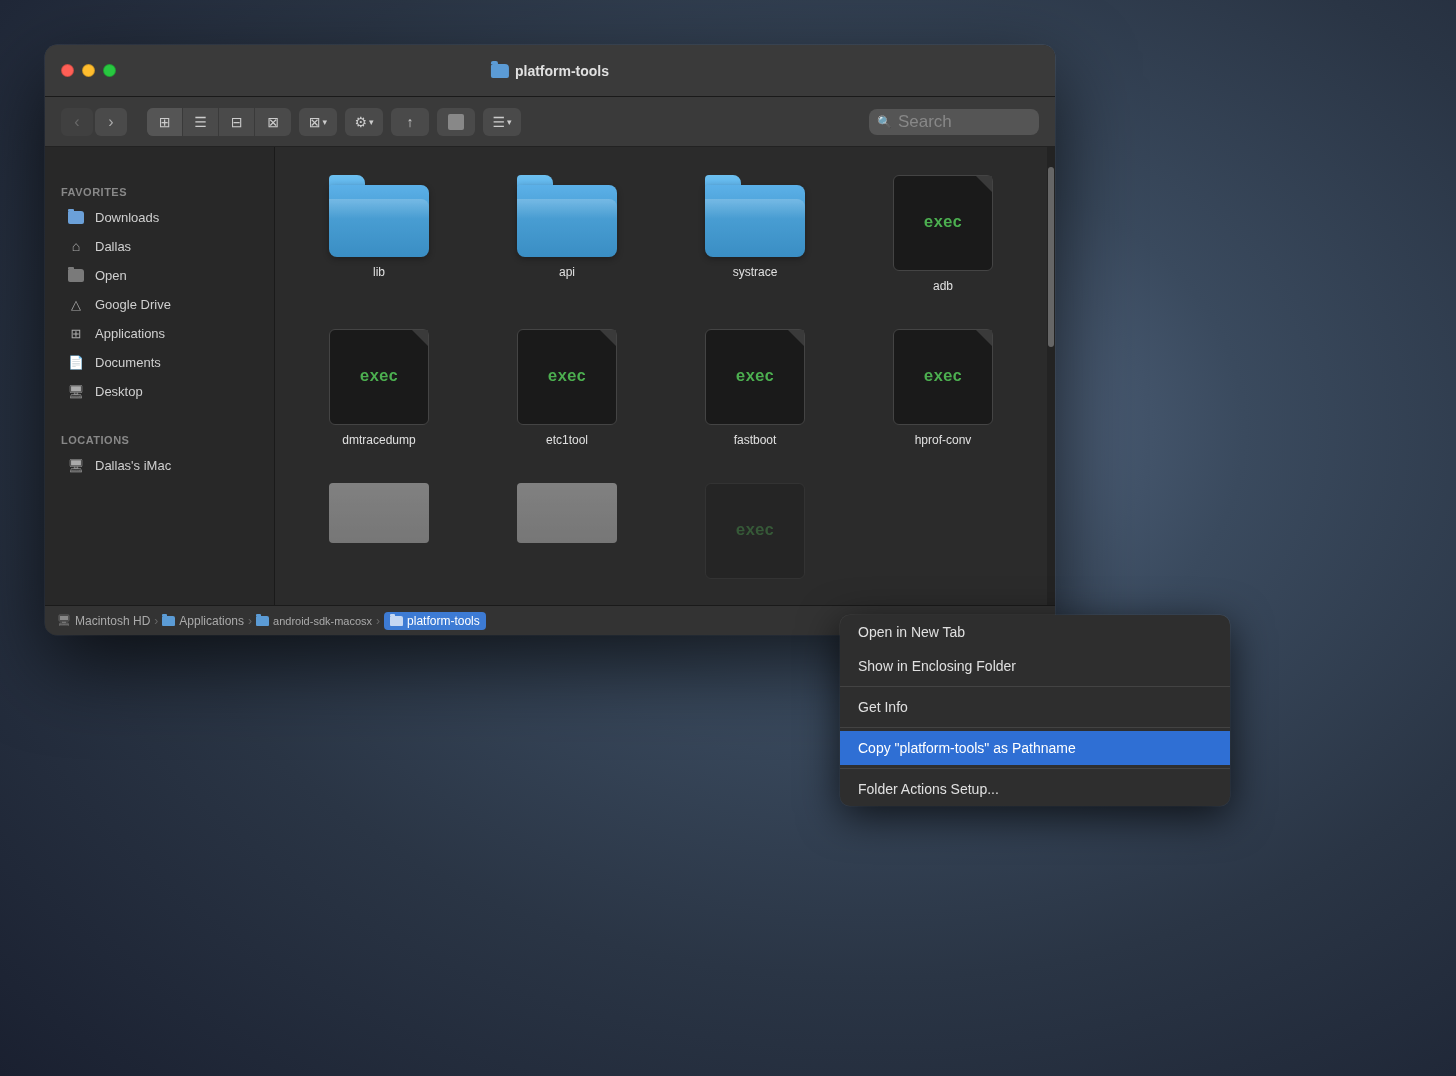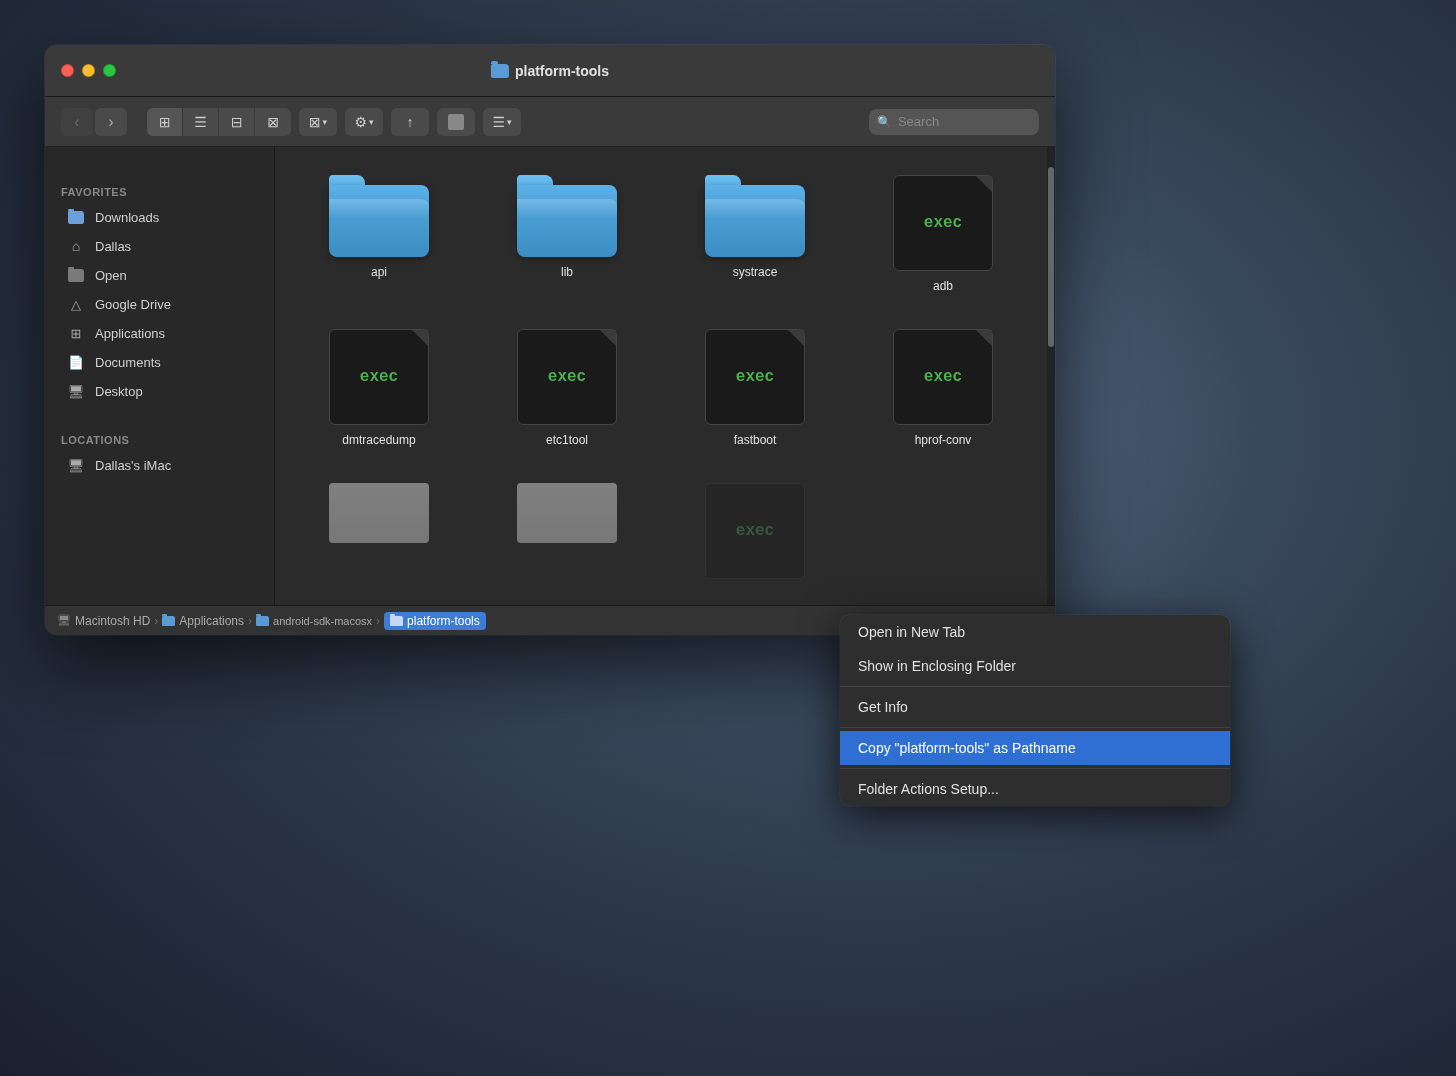--- a/index.html
+++ b/index.html
@@ -469,21 +469,21 @@
       <span style="width:16px;height:16px;background:#888;border-radius:2px;display:inline-block"></span>
     </div>
 
     <div class="toolbar-action-btn">
       <span>☰</span>
       <span style="font-size:9px">▾</span>
     </div>
 
     <div class="search-bar">
       <span style="font-size:12px">🔍</span>
-      <span style="color:#888;font-size:13px">Search</span>
+      <span style="color:#888;font-size:17px">Search</span>
     </div>
   </div>
 
   <div class="main-area">
 
     <div class="sidebar">
       <div class="sidebar-section-title">Favorites</div>
 
       <div class="sidebar-item">
         <div class="sidebar-icon">
@@ -550,31 +550,31 @@
 
     <div class="file-grid">
 
       <div class="file-item">
         <div class="folder-blue">
           <div class="folder-blue-tab"></div>
           <div class="folder-blue-body">
             <div class="folder-blue-shine"></div>
           </div>
         </div>
-        <span class="file-label">api</span>
+        <span class="file-label">lib</span>
       </div>
 
       <div class="file-item">
         <div class="folder-blue">
           <div class="folder-blue-tab"></div>
           <div class="folder-blue-body">
             <div class="folder-blue-shine"></div>
           </div>
         </div>
-        <span class="file-label">lib</span>
+        <span class="file-label">api</span>
       </div>
 
       <div class="file-item">
         <div class="folder-blue">
           <div class="folder-blue-tab"></div>
           <div class="folder-blue-body">
             <div class="folder-blue-shine"></div>
           </div>
         </div>
         <span class="file-label">systrace</span>

